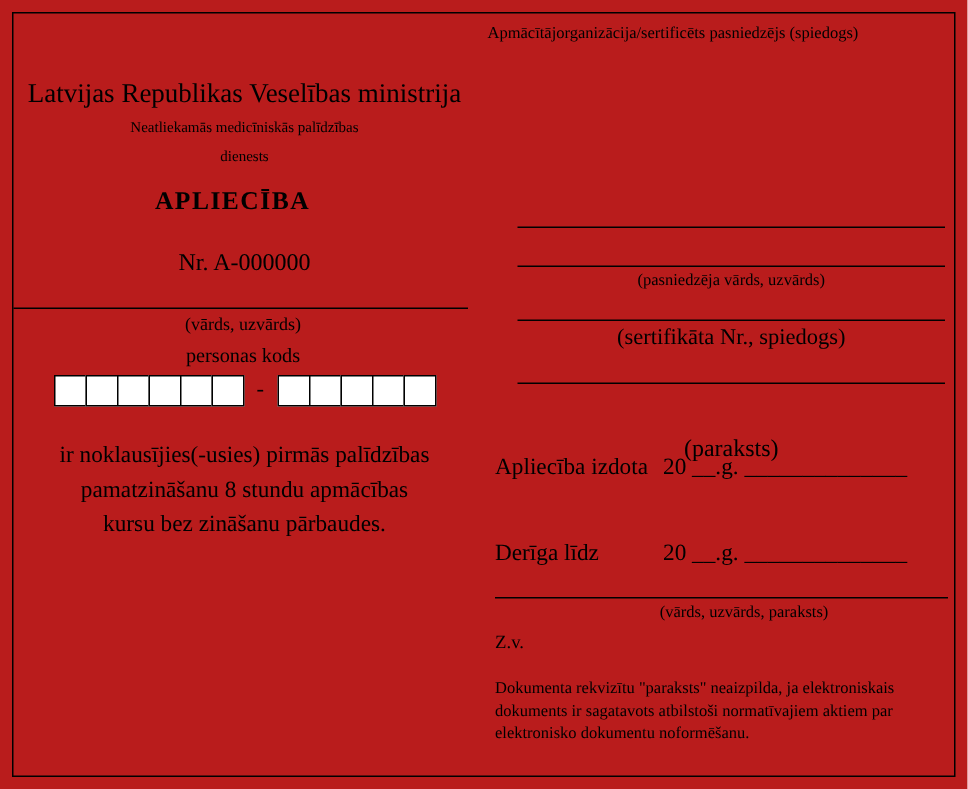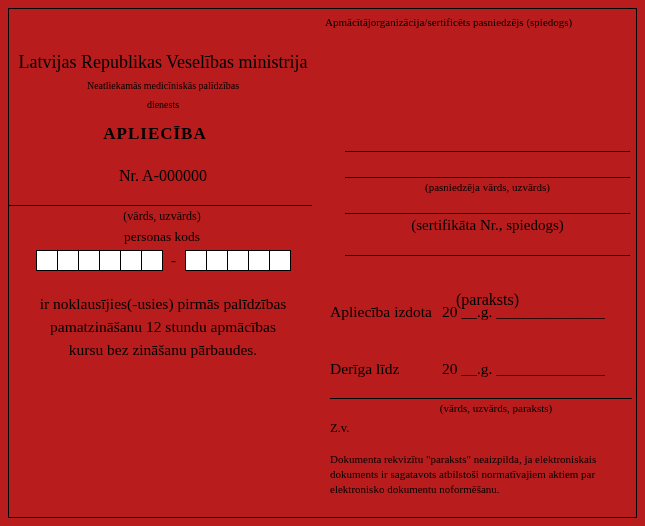--- a/index.html
+++ b/index.html
@@ -76,21 +76,21 @@
         <span class="pk-cell"></span>
         <span class="pk-cell"></span>
         <span class="pk-cell"></span>
         <span class="pk-cell"></span>
         <span class="pk-cell"></span>
       </div>
   </div>
 
   <div class="abs body-text center">
     <div>ir noklausījies(-usies) pirmās palīdzības</div>
-    <div>pamatzināšanu 12 stundu apmācības</div>
+    <div>pamatzināšanu 8 stundu apmācības</div>
     <div>kursu bez zināšanu pārbaudes.</div>
   </div>
 
   <div class="abs hline rline1"></div>
   <div class="abs hline rline2"></div>
   <div class="abs caption rcap-teacher center">(pasniedzēja vārds, uzvārds)</div>
 
   <div class="abs hline rline3"></div>
   <div class="abs caption rcap-cert center">(sertifikāta Nr., spiedogs)</div>
 

